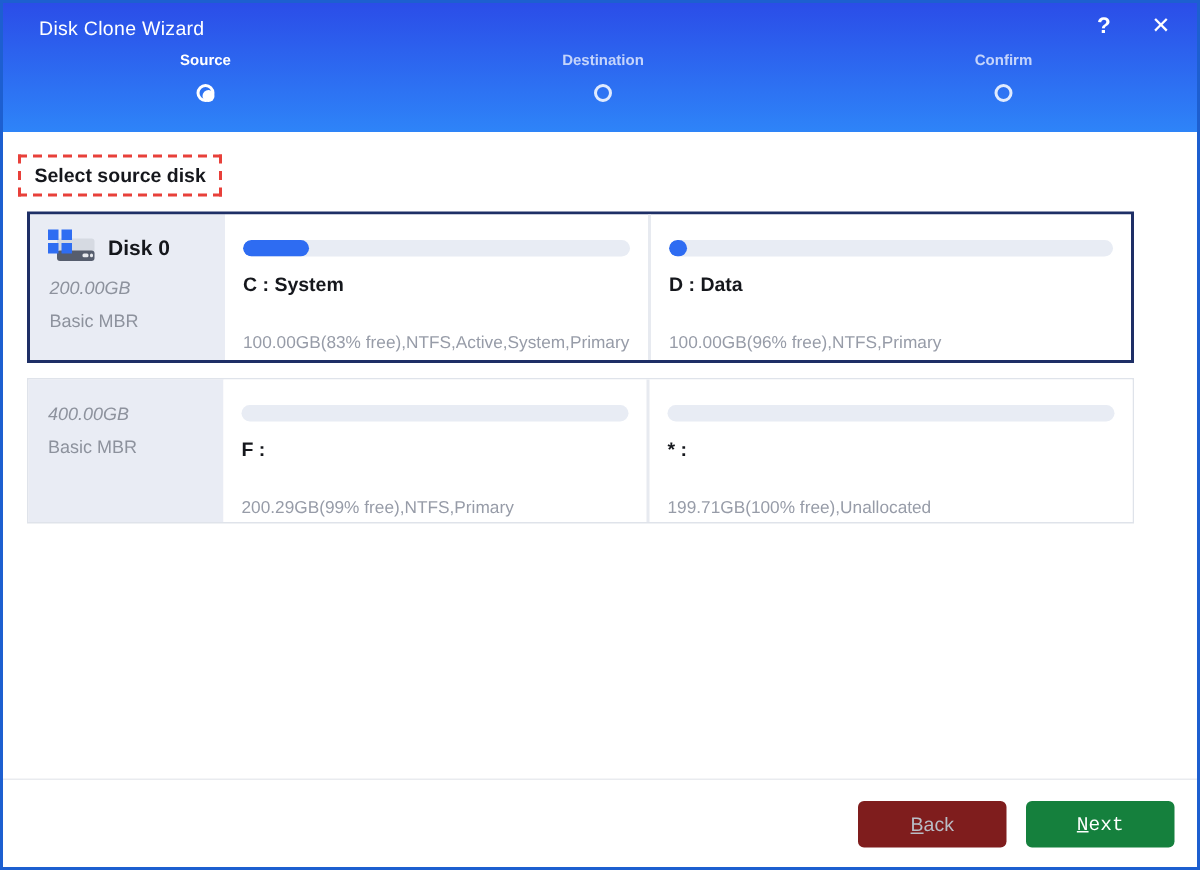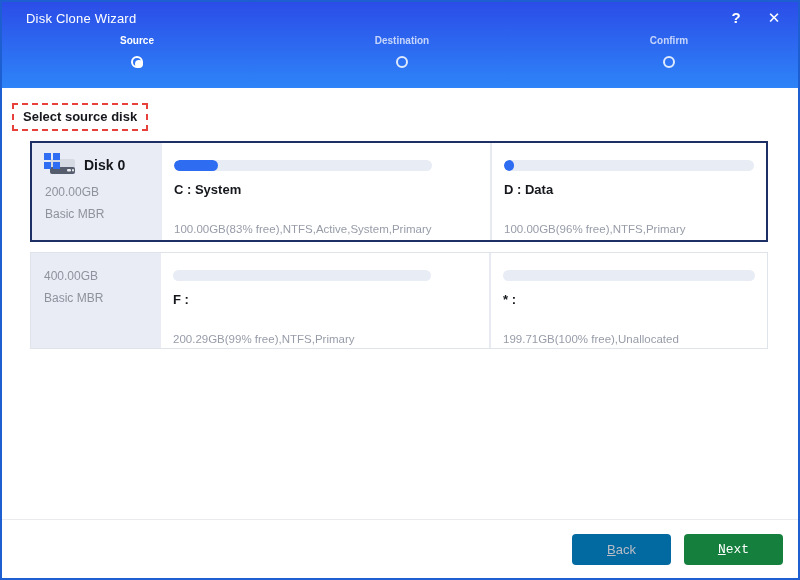--- a/index.html
+++ b/index.html
@@ -34,50 +34,50 @@
   .connector { position:absolute; top:68px; border-top:2px dotted rgba(255,255,255,.6); height:0; }
   .connector-1 { left:152px; width:236px; }
   .connector-2 { left:416px; width:238px; }
 
   
   .section-label { position:absolute; left:10px; top:101px; border:2px dashed #e8403a;
                    padding:4px 9px 5px; font-size:13px; font-weight:bold; color:#15171c;
                    background:#fff; }
 
   
-  .disk { position:absolute; left:28px; width:738px; display:flex; background:#fff; cursor:pointer; }
+  .disk { position:absolute; left:16px; width:738px; display:flex; background:#fff; cursor:pointer; }
   .disk-0 { top:139px; height:101px; border:2px solid #1e2f66; }
   .disk-1 { top:250px; height:97px;  border:1px solid #dfe3ea; }
 
   .disk-info { width:130px; flex:0 0 130px; background:#e9ecf4; padding:9px 4px 0 11px; }
   .disk-title { display:flex; align-items:center; }
   .disk-icon { width:34px; height:26px; flex:0 0 34px; }
   .disk-name { font-size:14px; font-weight:bold; color:#15171c; margin-left:7px; }
-  .disk-cap  { font-size:12px; color:#8d929d; margin:7px 0 0 2px; }
+  .disk-cap  { font-size:12px; color:#8d929d; margin:7px 0 0 2px;font-style:italic; }
   .disk-type { font-size:12px; color:#8d929d; margin:8px 0 0 2px; }
 
-  .partitions { flex:1; display:flex;gap:46px; }
+  .partitions { flex:1; display:flex; }
   .part { padding:17px 12px 0 12px; background:#fff; min-width:0; }
   .part-first { width:282px; flex:0 0 282px; }
   .part-second { flex:1; }
   .part-second { border-left:2px solid #e7eaf0; }
 
   .bar { height:11px; background:#e8ecf4; border-radius:6px; position:relative; overflow:hidden; }
   .bar-fill { position:absolute; left:0; top:0; bottom:0; width:0; background:#2e6cf2; border-radius:6px; }
 
   .part-label   { margin-top:11px; font-size:13px; font-weight:bold; color:#15171c; white-space:nowrap; }
   .part-details { margin-top:26px; font-size:11.5px; color:#979ca8; white-space:nowrap; }
 
   
   .footer { position:absolute; left:0; right:0; bottom:0; height:59px; background:#fff;
             border-top:1px solid #e9ebef; display:flex; align-items:center;
             justify-content:flex-end; padding-right:15px; }
   .btn { width:99px; height:31px; border:none; border-radius:4px; font-size:13px;
          font-family:"Liberation Sans", sans-serif; cursor:pointer; }
-  .btn-back { background:#0369a1; color:#b9bdc6; margin-right:13px; cursor:default; }
+  .btn-back { background:#7f1d1d; color:#b9bdc6; margin-right:13px; cursor:default; }
   .btn-next { background:#15803d; color:#ffffff;font-family:Liberation Mono, monospace; }
   .btn u { text-decoration:underline; }
 </style>
 </head>
 <body>
 
 <div class="window">
 
   <div class="header">
     <div class="titlebar">

